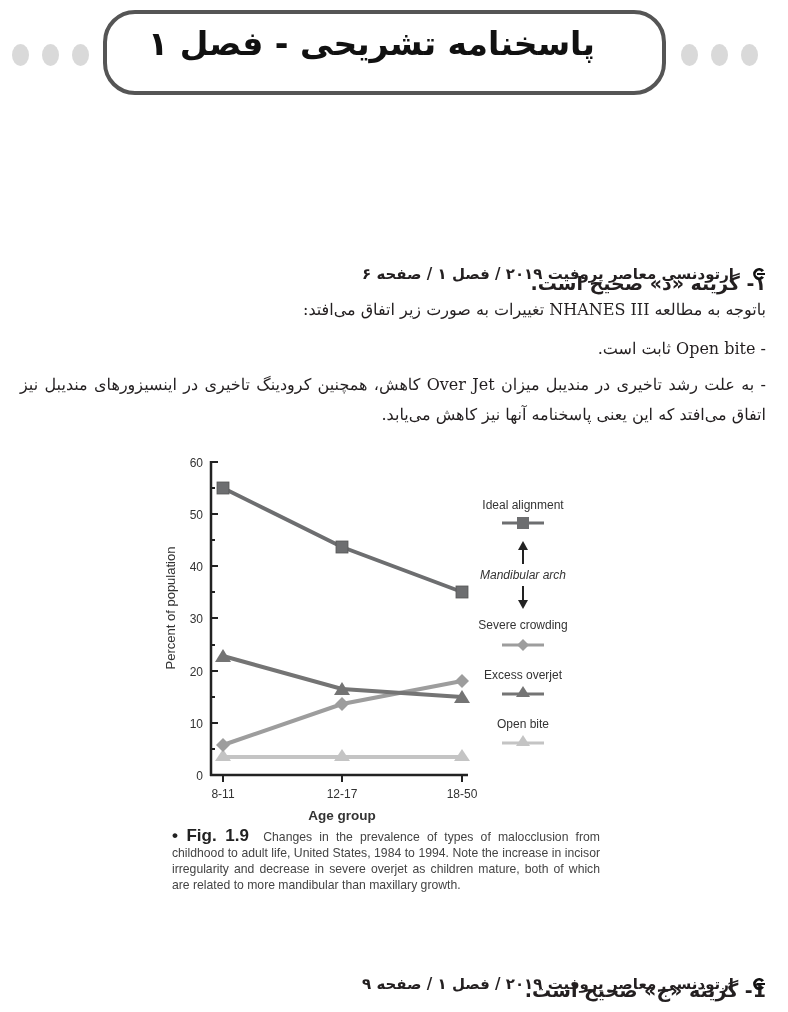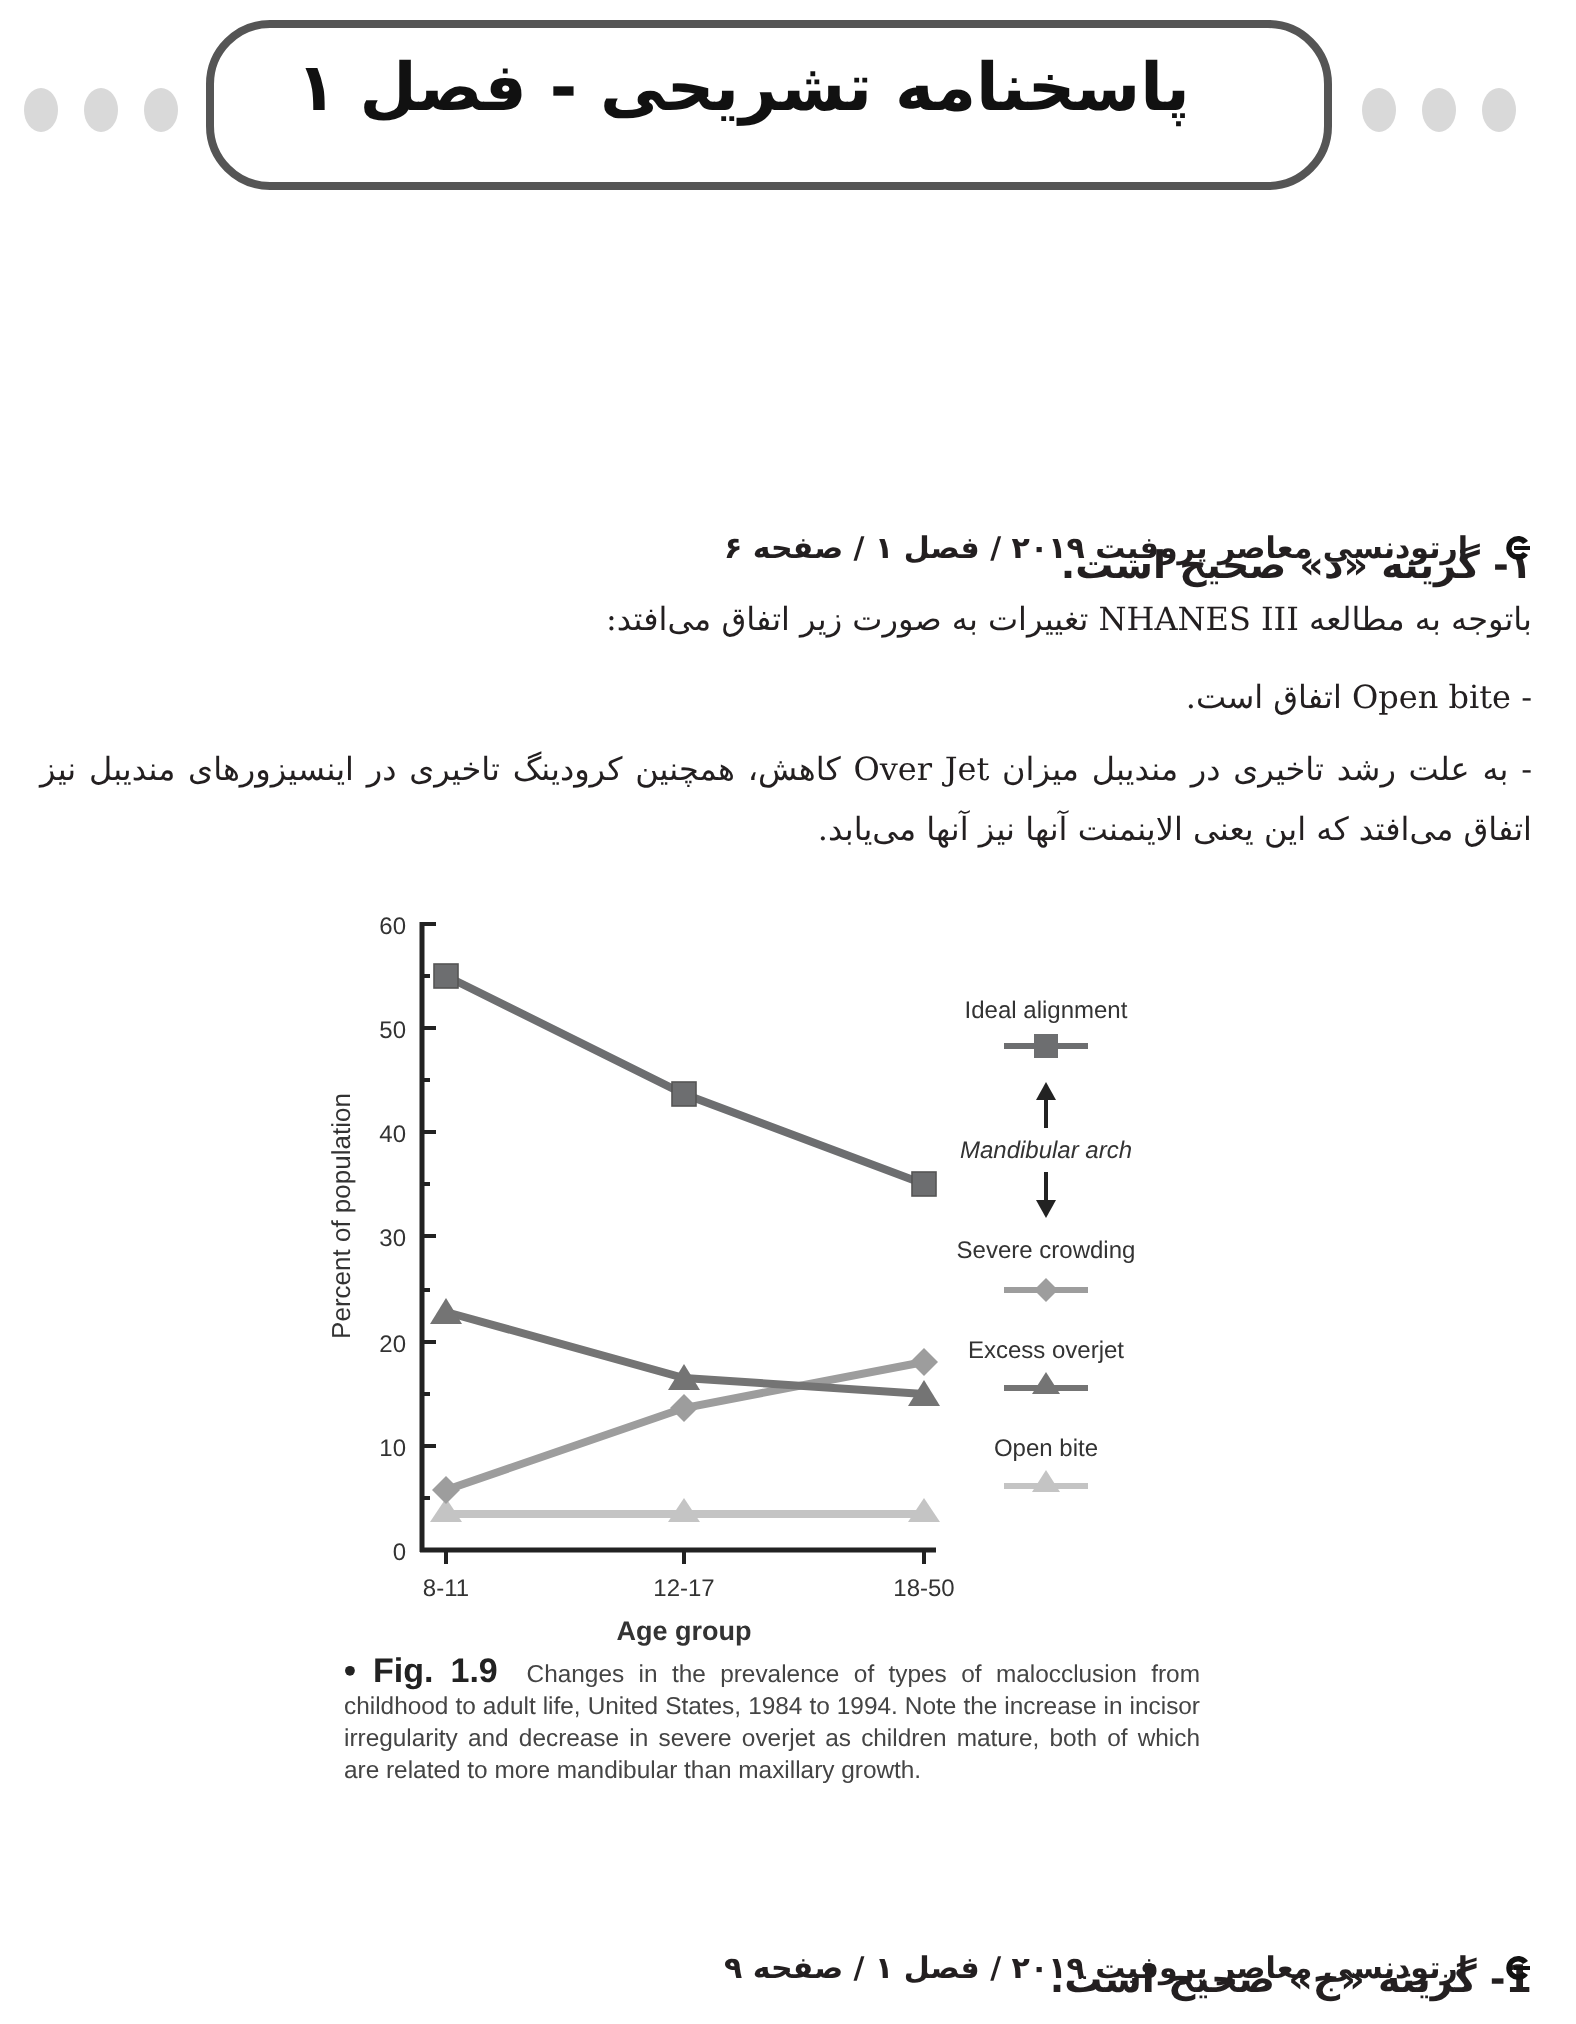--- a/index.html
+++ b/index.html
@@ -48,22 +48,22 @@
 
 <div class="rtl q-title" style="top:228px">۱- گزینه «د» صحیح است.</div>
 <div class="rtl ref" style="top:265px">
   <svg class="ref-icon" viewBox="0 0 14 14">
     <path d="M12 3.5 A6 6 0 1 0 12 10.5 L9.5 9 A3.2 3.2 0 1 1 9.5 5 Z" fill="#111"></path>
     <rect x="5" y="6" width="8" height="2" fill="#111"></rect>
   </svg>
   <span>ارتودنسی معاصر پروفیت ۲۰۱۹ / فصل ۱ / صفحه ۶</span>
 </div>
 <div class="rtl body-text" style="top:295px">باتوجه به مطالعه NHANES III تغییرات به صورت زیر اتفاق می‌افتد:</div>
-<div class="rtl body-text" style="top:334px">- Open bite اتفاق است.</div>
-<div class="rtl body-text" style="top:370px; left:20px; text-align:justify; text-align-last:right;">- به علت رشد تاخیری در مندیبل میزان Over Jet کاهش، همچنین کرودینگ تاخیری در اینسیزورهای مندیبل نیز اتفاق می‌افتد که این یعنی الاینمنت آنها نیز آنها می‌یابد.</div>
+<div class="rtl body-text" style="top:334px">- Open bite ثابت است.</div>
+<div class="rtl body-text" style="top:370px; left:20px; text-align:justify; text-align-last:right;">- به علت رشد تاخیری در مندیبل میزان Over Jet کاهش، همچنین کرودینگ تاخیری در اینسیزورهای مندیبل نیز اتفاق می‌افتد که این یعنی پاسخنامه آنها نیز کاهش می‌یابد.</div>
 
 <div class="chart-wrap">
   <svg width="450" height="380" viewBox="170 450 450 380" font-family="Liberation Sans, sans-serif">
 
     <line x1="229" y1="461" x2="229" y2="776" stroke="#222" stroke-width="2.5"></line>
     <line x1="228" y1="775" x2="486" y2="775" stroke="#222" stroke-width="2.5"></line>
 
     <g stroke="#222" stroke-width="2">
       <line x1="229" y1="462" x2="236" y2="462"></line>
       <line x1="229" y1="488" x2="233" y2="488"></line>

